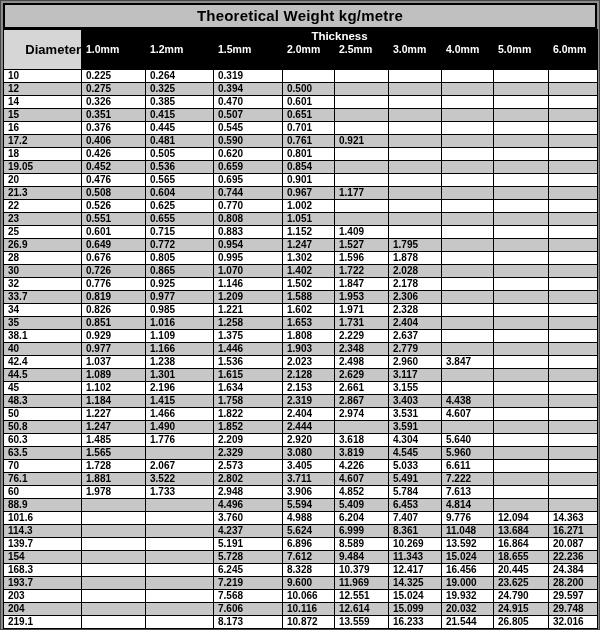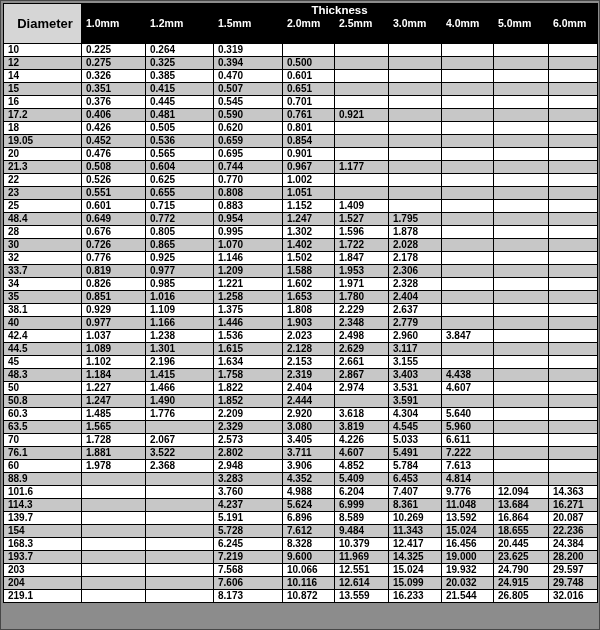--- a/index.html
+++ b/index.html
@@ -33,21 +33,21 @@
   table.weight th, table.weight td {
     border: 1px solid #000;
     overflow: hidden;
     white-space: nowrap;
     box-sizing: border-box;
   }
   th.diam-head {
     background: #d6d6d6;
     font-size: 13px;
     font-weight: bold;
-    text-align: center;
+    text-align: right;
     padding: 0 0 0 5px;
     vertical-align: middle;
   }
   th.thick-head {
     background: #000;
     color: #fff;
     font-size: 11.5px;
     font-weight: bold;
     text-align: center;
     height: 13px;
@@ -76,20 +76,21 @@
     vertical-align: middle;
     background: #ffffff;
   }
   tbody tr.alt td { background: #c7c7c7; }
   tbody td.diam-cell { font-size: 10px; }
 </style>
 </head>
 <body>
 
 <div class="frame">
+  <div class="title-bar">Theoretical Weight kg/metre</div>
 
   <table class="weight">
     <colgroup>
       <col style="width:78px">
         <col style="width:64px">
         <col style="width:68px">
       <col style="width:69px">
         <col style="width:52px">
         <col style="width:54px">
       <col style="width:53px">
@@ -265,21 +266,21 @@
           <td>0.715</td>
           <td>0.883</td>
           <td>1.152</td>
           <td>1.409</td>
           <td></td>
           <td></td>
           <td></td>
           <td></td>
         </tr>
         <tr class="alt">
-          <td class="diam-cell">48.4</td>
+          <td class="diam-cell">26.9</td>
           <td>0.649</td>
           <td>0.772</td>
           <td>0.954</td>
           <td>1.247</td>
           <td>1.527</td>
           <td>1.795</td>
           <td></td>
           <td></td>
           <td></td>
         </tr>
@@ -342,21 +343,21 @@
           <td></td>
           <td></td>
           <td></td>
         </tr>
         <tr class="alt">
           <td class="diam-cell">35</td>
           <td>0.851</td>
           <td>1.016</td>
           <td>1.258</td>
           <td>1.653</td>
-          <td>1.780</td>
+          <td>1.731</td>
           <td>2.404</td>
           <td></td>
           <td></td>
           <td></td>
         </tr>
         <tr>
           <td class="diam-cell">38.1</td>
           <td>0.929</td>
           <td>1.109</td>
           <td>1.375</td>
@@ -495,35 +496,35 @@
           <td>3.711</td>
           <td>4.607</td>
           <td>5.491</td>
           <td>7.222</td>
           <td></td>
           <td></td>
         </tr>
         <tr>
           <td class="diam-cell">60</td>
           <td>1.978</td>
-          <td>2.368</td>
+          <td>1.733</td>
           <td>2.948</td>
           <td>3.906</td>
           <td>4.852</td>
           <td>5.784</td>
           <td>7.613</td>
           <td></td>
           <td></td>
         </tr>
         <tr class="alt">
           <td class="diam-cell">88.9</td>
           <td></td>
           <td></td>
-          <td>3.283</td>
-          <td>4.352</td>
+          <td>4.496</td>
+          <td>5.594</td>
           <td>5.409</td>
           <td>6.453</td>
           <td>4.814</td>
           <td></td>
           <td></td>
         </tr>
         <tr>
           <td class="diam-cell">101.6</td>
           <td></td>
           <td></td>

